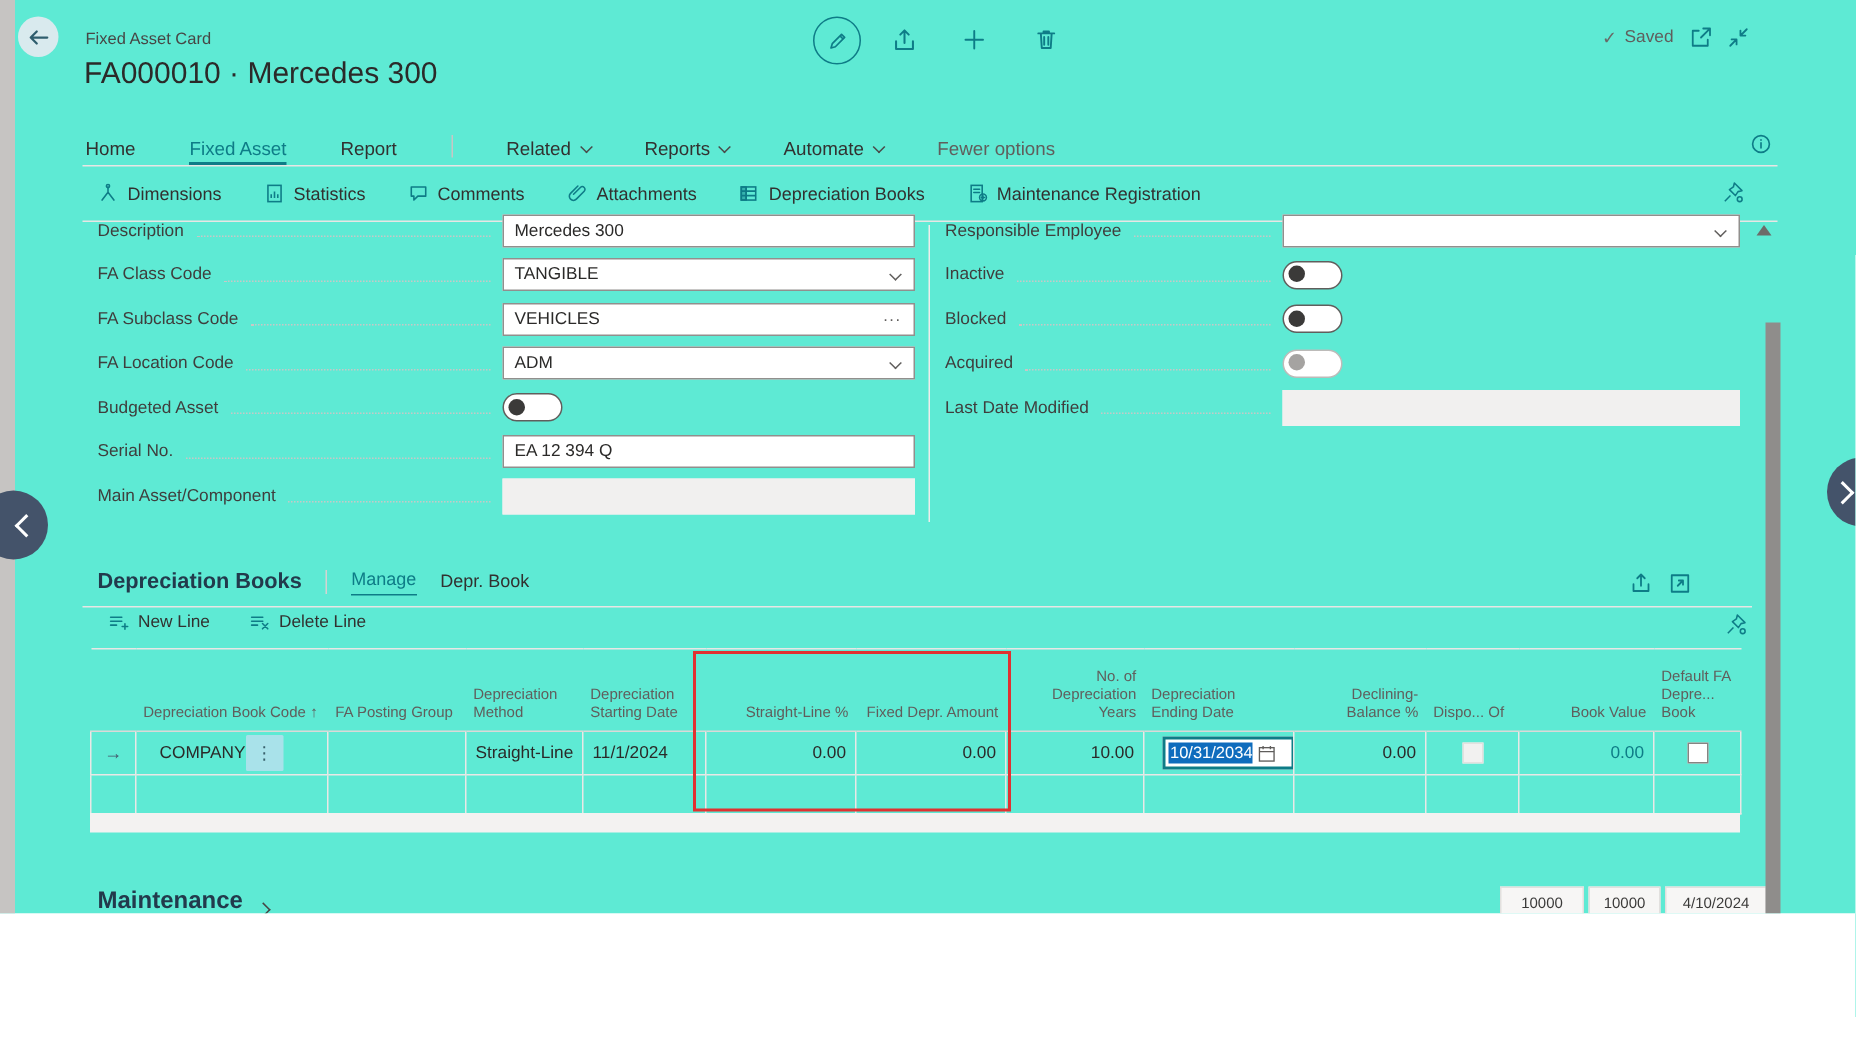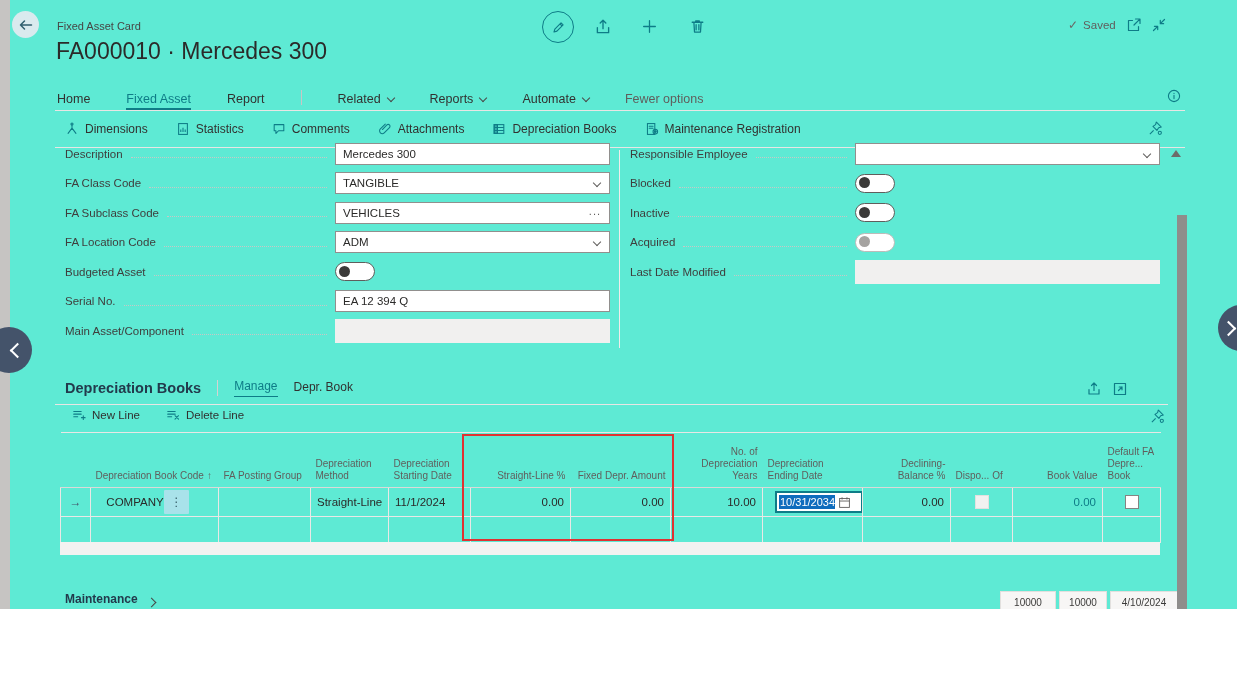--- a/index.html
+++ b/index.html
@@ -4,21 +4,21 @@
 <style>
   html,body{margin:0;padding:0;background:#fff}
   .screen{position:relative;width:1237px;height:609px;background:#5eead4;overflow:hidden;
           font-family:Liberation Sans, sans-serif;color:#323130;font-size:12px}
   .abs{position:absolute}
   .strip{left:0;top:0;width:10px;height:695px;background:#c6c4c2}
   
   .backbtn{left:12px;top:11px;width:27px;height:27px;border-radius:50%;background:#d9eaee;
            display:flex;align-items:center;justify-content:center;color:#2f5e6e;cursor:pointer}
   .caption{left:57px;top:20px;font-size:11px;color:#474645}
-  .pagetitle{left:56px;top:38px;font-size:23px;color:#2b2a29}
+  .pagetitle{left:56px;top:38px;font-size:20px;color:#2b2a29}
   .circbtn{width:30px;height:30px;border:1px solid #0e7c87;border-radius:50%;display:flex;
            align-items:center;justify-content:center;color:#0e7c87;cursor:pointer}
   .tealico{color:#0e7c87;display:flex;align-items:center;justify-content:center;cursor:pointer}
   .saved{left:1068px;top:18px;font-size:11.5px;color:#605e5c;display:flex;gap:5px;align-items:center}
   .saved .chk{color:#6a6866;font-size:12px}
   
   .tabsrow{left:57px;top:87px;display:flex;align-items:flex-end;gap:36px;font-size:12.5px;height:23px}
   .tab{display:flex;align-items:center;padding-bottom:4px;color:#323130;cursor:pointer;white-space:nowrap}
   .tab.active{color:#0e7c87;border-bottom:2px solid #0e7c87;padding-bottom:2px}
   .tab.muted{color:#605e5c}
@@ -73,21 +73,21 @@
   .rowarrow{color:#44546a;font-size:12px}
   .datefocus{width:80px;height:18px;margin-left:12px;border:2px solid #0e7c87;background:#fff;
              display:flex;align-items:center;padding:0 2px;gap:3px}
   .sel{background:#0f6cbd;color:#fff;font-size:11px;width:55px;overflow:hidden;white-space:nowrap;
        flex:none;padding:1px 0 1px 1px}
   .cbx{display:inline-block;width:12px;height:12px;border:1px solid #868482;background:#fff;vertical-align:middle}
   .cbx.dis{border-color:#e3e1df;background:#f2f1f0}
   .grayband{left:60px;top:542px;width:1100px;height:13px;background:#f3f2f1}
   .redbox{left:462px;top:434px;width:208px;height:103px;border:2px solid #e03131;z-index:6;pointer-events:none}
   
-  .foldtitle{display:flex;align-items:flex-end;font-size:12px;font-weight:700;color:#223a4c;cursor:pointer}
+  .foldtitle{display:flex;align-items:flex-end;font-size:16px;font-weight:700;color:#223a4c;cursor:pointer}
   .seccv{display:inline-block;width:6px;height:6px;border-right:1.3px solid #474645;border-bottom:1.3px solid #474645;
          transform:rotate(-45deg);margin-left:10px}
   .tiles{left:1000px;top:591px;display:flex;gap:3px}
   .tile{height:20px;border:1px solid #e2e0de;background:#f7f6f5;font-size:10px;display:flex;
         align-items:center;justify-content:center;color:#3b3a39;padding:0 4px;cursor:pointer}
   .t0{width:46px}.t1{width:38px}.t2{width:58px}
   
   .sup{left:1171px;top:150px;width:0;height:0;border-left:5px solid transparent;border-right:5px solid transparent;
        border-bottom:7px solid #6d6b69;cursor:pointer}
   .sdown{left:1171px;top:681px;width:0;height:0;border-left:5px solid transparent;border-right:5px solid transparent;
@@ -346,30 +346,30 @@
         <span class="flabel">Responsible Employee</span>
         <span class="leader"></span>
         <div class="fctrl w305">
           <div class="finput">
             <span></span>
             <span class="cvd"></span>
           </div>
         </div>
       </div>
       <div class="frow">
-        <span class="flabel">Blocked</span>
+        <span class="flabel">Inactive</span>
         <span class="leader"></span>
         <div class="fctrl w305">
           <div class="toggle">
             <span class="knob"></span>
           </div>
         </div>
       </div>
       <div class="frow">
-        <span class="flabel">Inactive</span>
+        <span class="flabel">Blocked</span>
         <span class="leader"></span>
         <div class="fctrl w305">
           <div class="toggle">
             <span class="knob"></span>
           </div>
         </div>
       </div>
       <div class="frow">
         <span class="flabel">Acquired</span>
         <span class="leader"></span>

